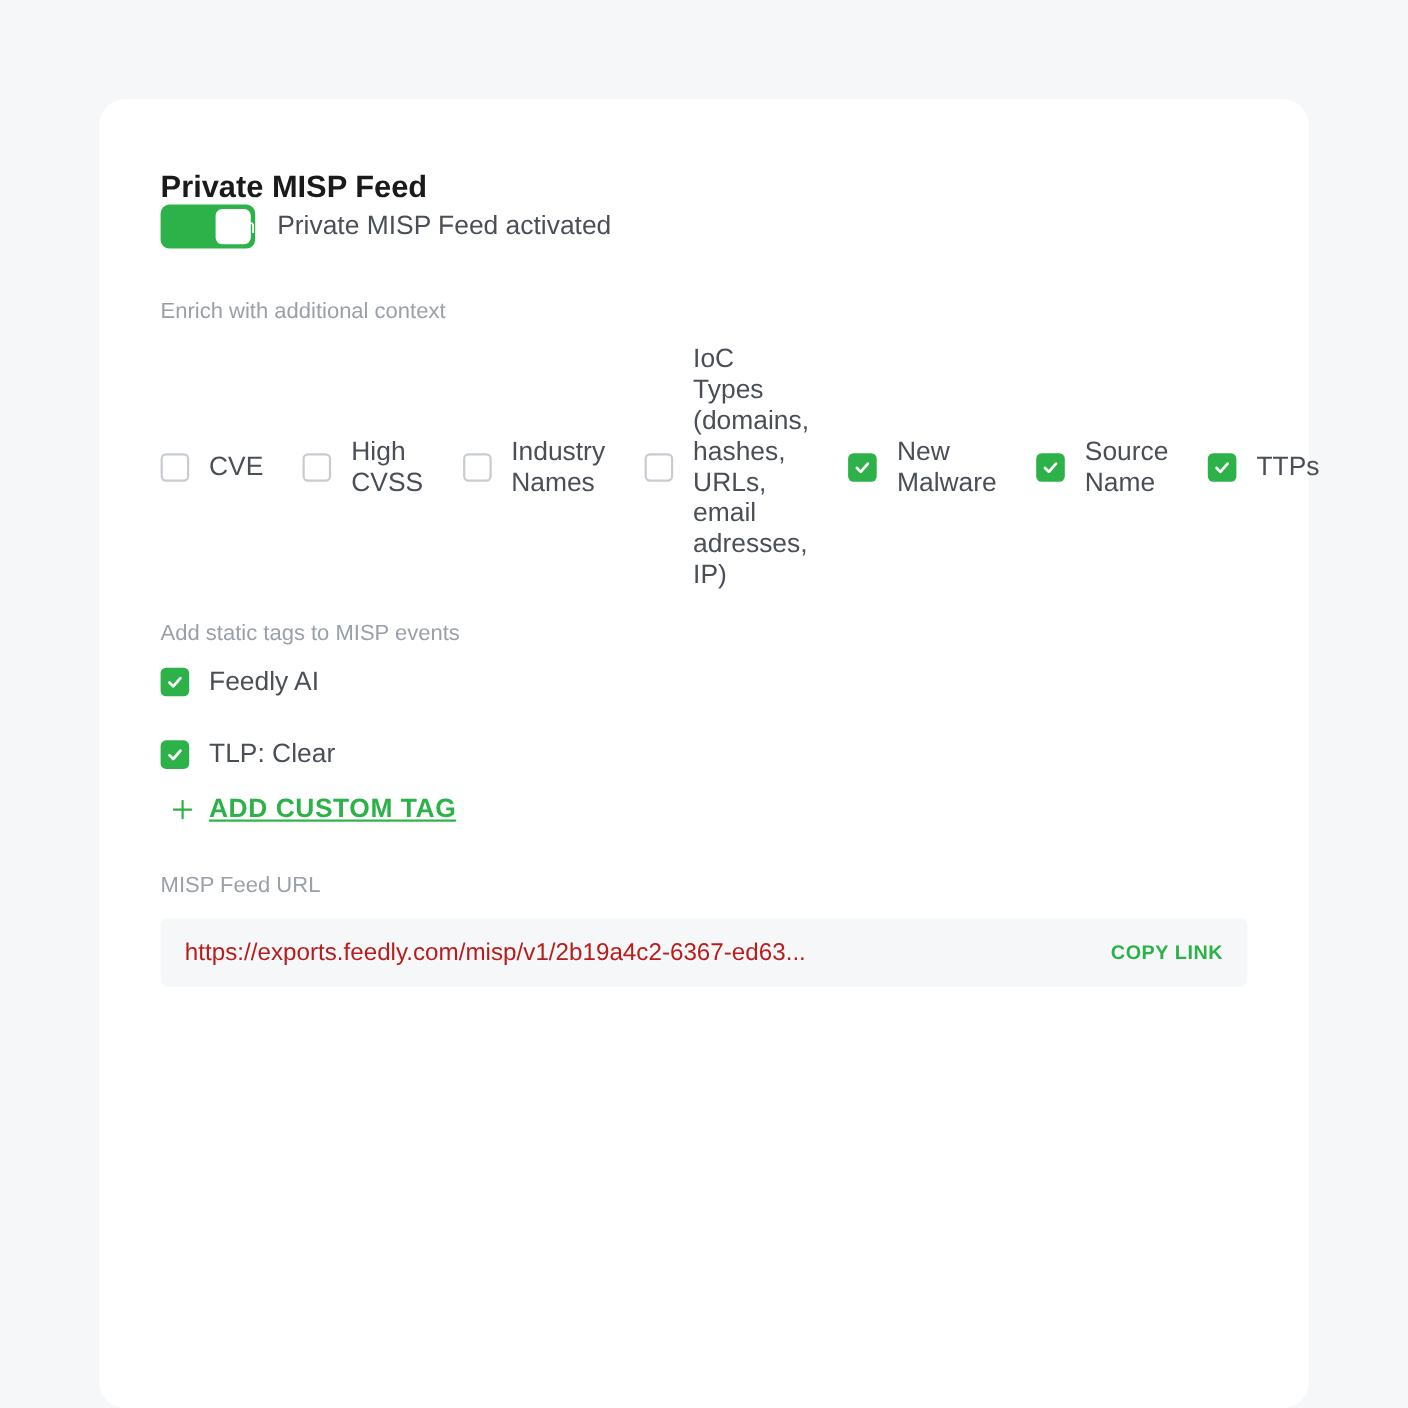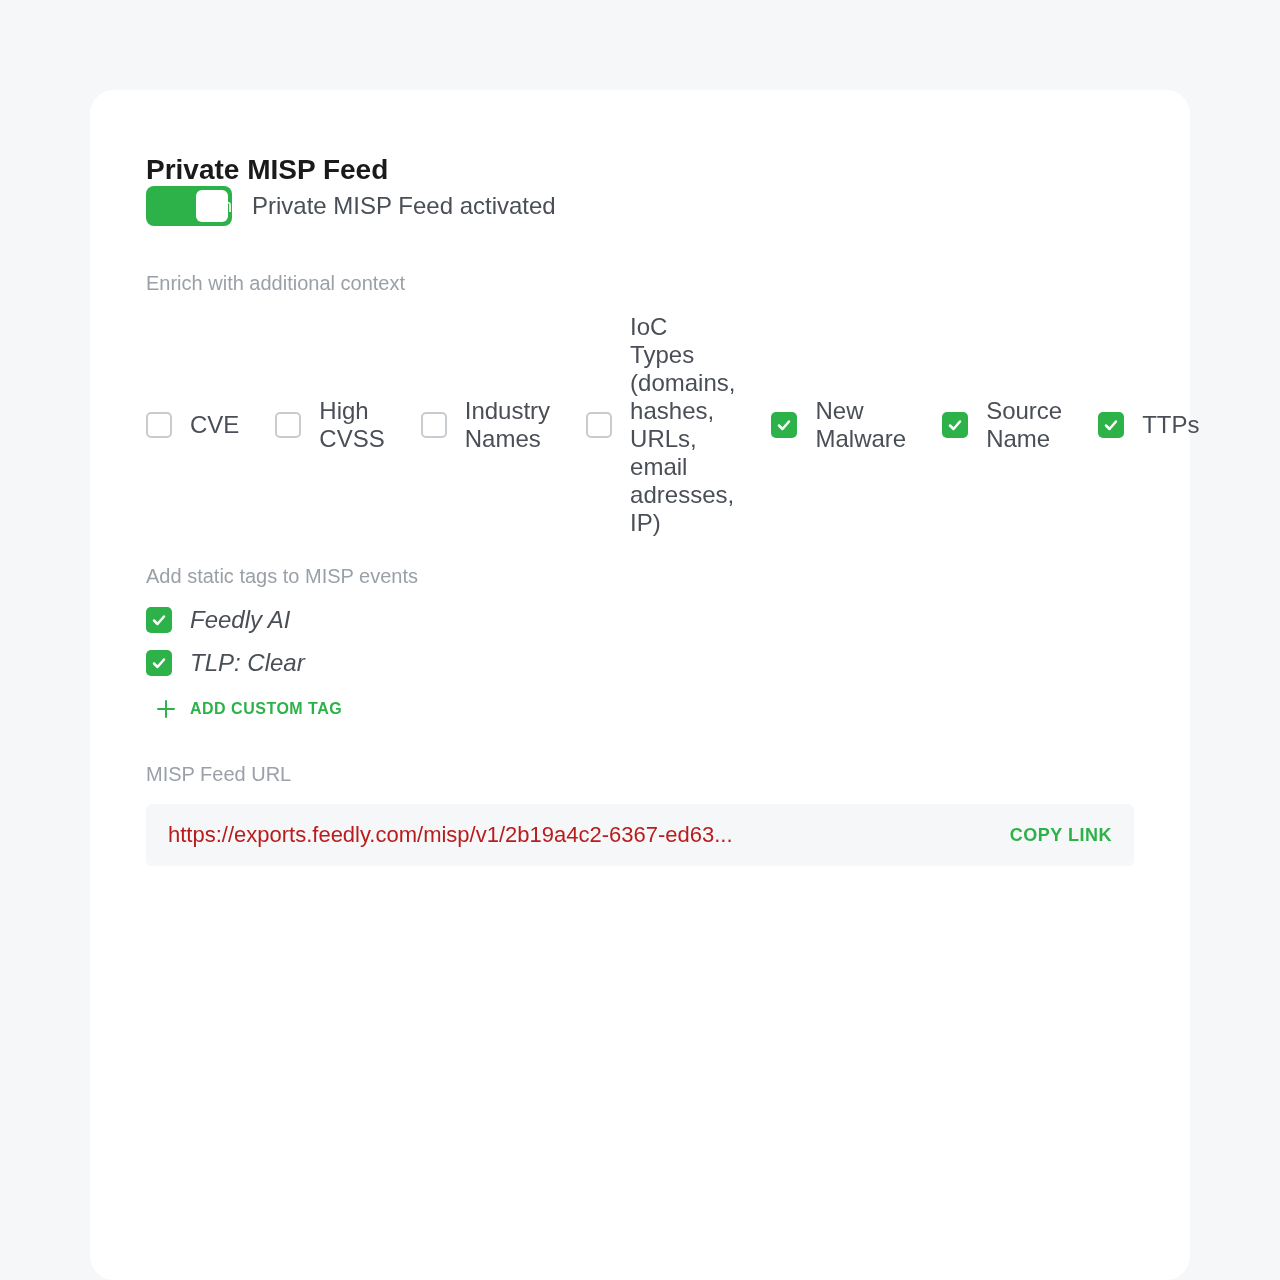--- a/index.html
+++ b/index.html
@@ -110,24 +110,25 @@
     padding-left: 10px;
   }
   .plus-icon {
     width: 20px;
     height: 20px;
     display: flex;
     align-items: center;
     justify-content: center;
   }
   .add-tag-label {
-    font-size: 16px;
+    font-size: 24px;
     font-weight: 700;
     color: #2db24a;
     letter-spacing: 0.5px;
+    text-decoration: underline;
   }
   .url-row {
     background: #f6f7f8;
     border-radius: 6px;
     padding: 18px 22px;
     display: flex;
     align-items: center;
     justify-content: space-between;
     margin-top: 16px;
   }
@@ -143,22 +144,21 @@
     font-weight: 700;
     color: #2db24a;
     letter-spacing: 0.5px;
     cursor: pointer;
     flex-shrink: 0;
     margin-left: 20px;
   }
   .tags-list {
     display: flex;
     flex-direction: column;
-    gap: 15px;
-    font-style: italic;
+    gap: 38px;
   }
 </style>
 </head>
 <body>
 
 <div class="card">
 
   <div class="title">Private MISP Feed</div>
 
   <div class="toggle-row">

